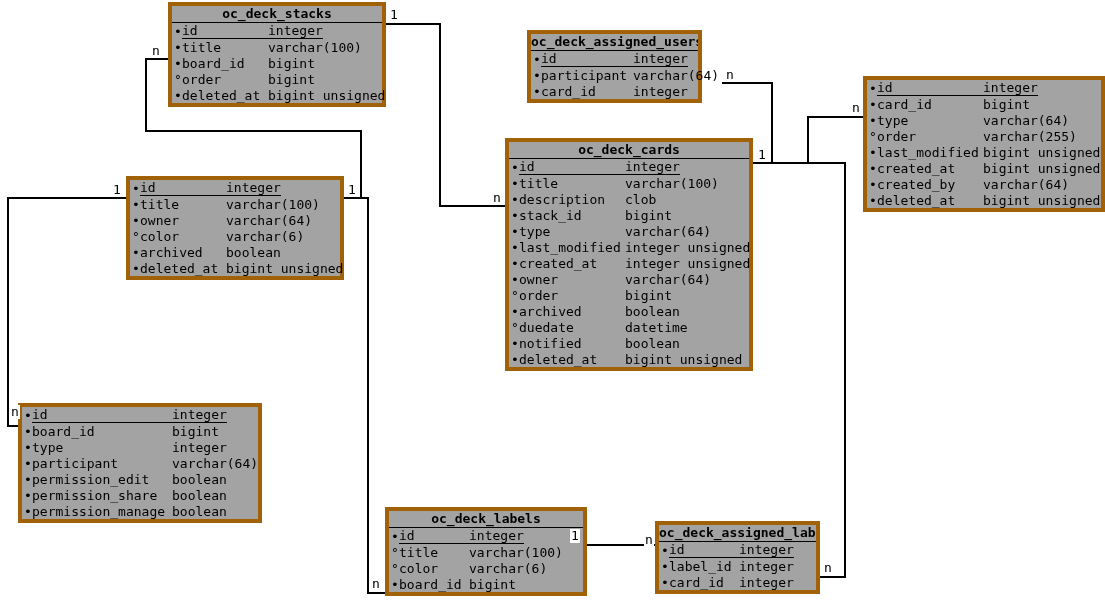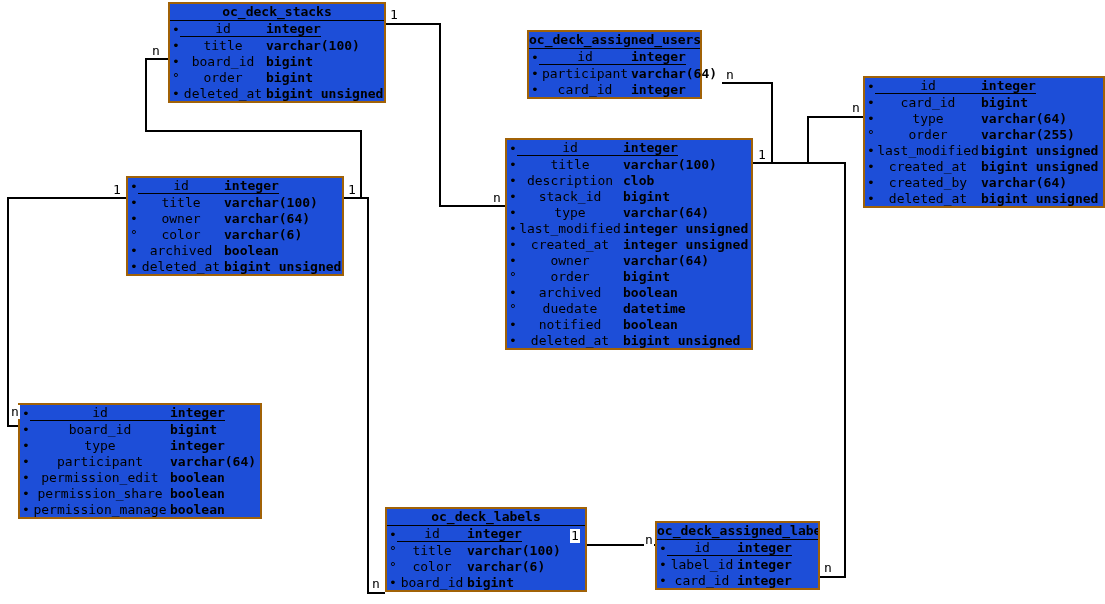--- a/index.html
+++ b/index.html
@@ -14,22 +14,22 @@
     overflow: hidden;
   }
   .wires {
     position: absolute;
     left: 0; top: 0;
     width: 1105px; height: 604px;
     z-index: 0;
   }
   .tbl {
     position: absolute;
-    background: #1d4ed8;
-    border: 2px solid #a16207;
+    background: #a3a3a3;
+    border: 4px solid #a16207;
     box-sizing: border-box;
     z-index: 2;
   }
   .thead {
     height: 16px;
     line-height: 16px;
     font-weight: bold;
     text-align: center;
     border-bottom: 1px solid #000000;
     white-space: nowrap;
@@ -38,24 +38,24 @@
   .tbody { padding: 0; }
   .row {
     display: flex;
     align-items: center;
     height: 16px;
     line-height: 15px;
     padding-left: 2px;
     white-space: nowrap;
   }
   .bullet { display: inline-block; width: 8px; flex: 0 0 8px; }
-  .def { display: inline-flex; text-align: center; }
+  .def { display: inline-flex; }
   .def.pk { border-bottom: 1px solid #000000; }
   .cname { display: inline-block; width: var(--nw, 86px); white-space: pre; }
-  .ctype { white-space: pre; font-weight: bold; }
+  .ctype { white-space: pre; }
   .card {
     position: absolute;
     z-index: 3;
     font-size: 13px;
     line-height: 14px;
     background: #ffffff;
     padding: 0 1px;
   }
 </style>
 </head>
@@ -246,20 +246,21 @@
           <span class="bullet">•</span>
           <span class="def">
             <span class="cname">deleted_at</span>
             <span class="ctype">bigint unsigned</span>
           </span>
         </div>
       </div>
   </div>
 
   <div class="tbl" style="left:505px; top:138px; width:248px; --nw:106px">
+    <div class="thead">oc_deck_cards</div>
     <div class="tbody">
         <div class="row">
           <span class="bullet">•</span>
           <span class="def pk">
             <span class="cname">id</span>
             <span class="ctype">integer</span>
           </span>
         </div>
         <div class="row">
           <span class="bullet">•</span>

